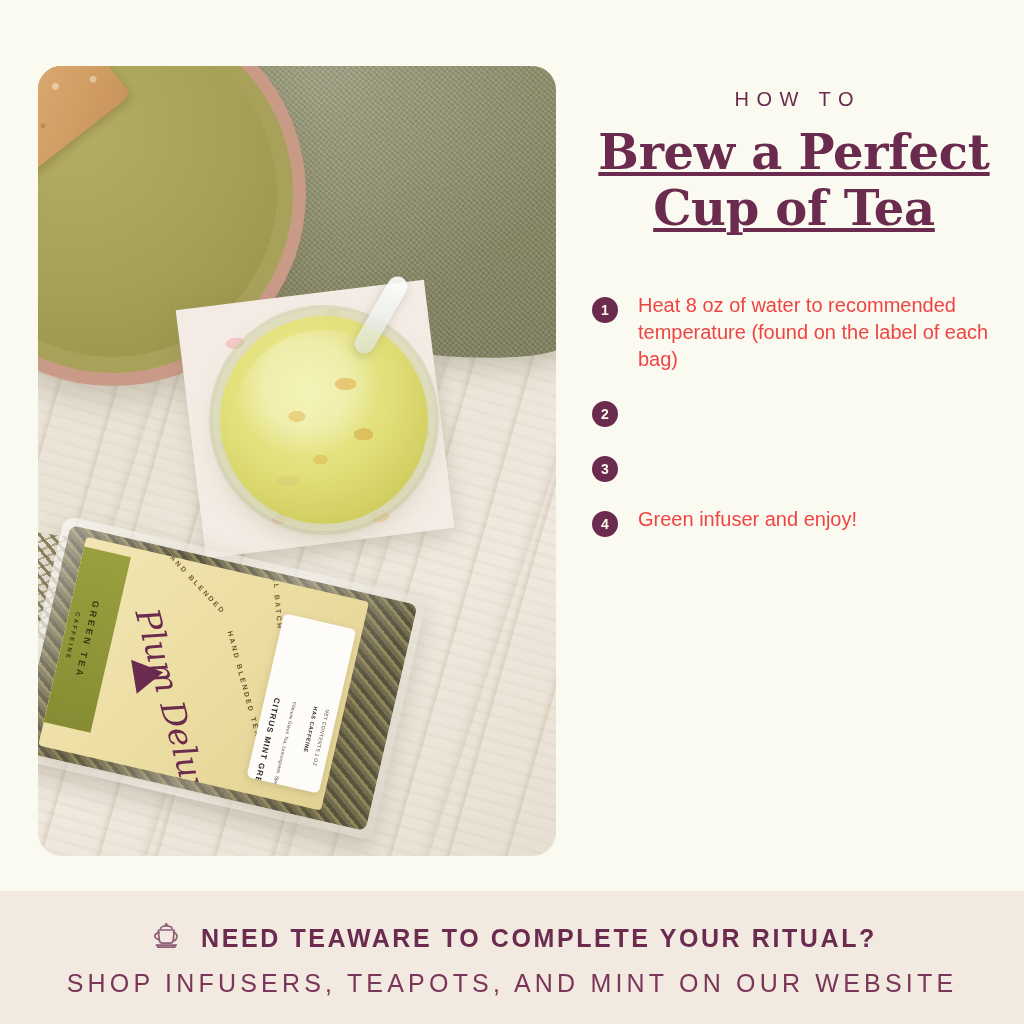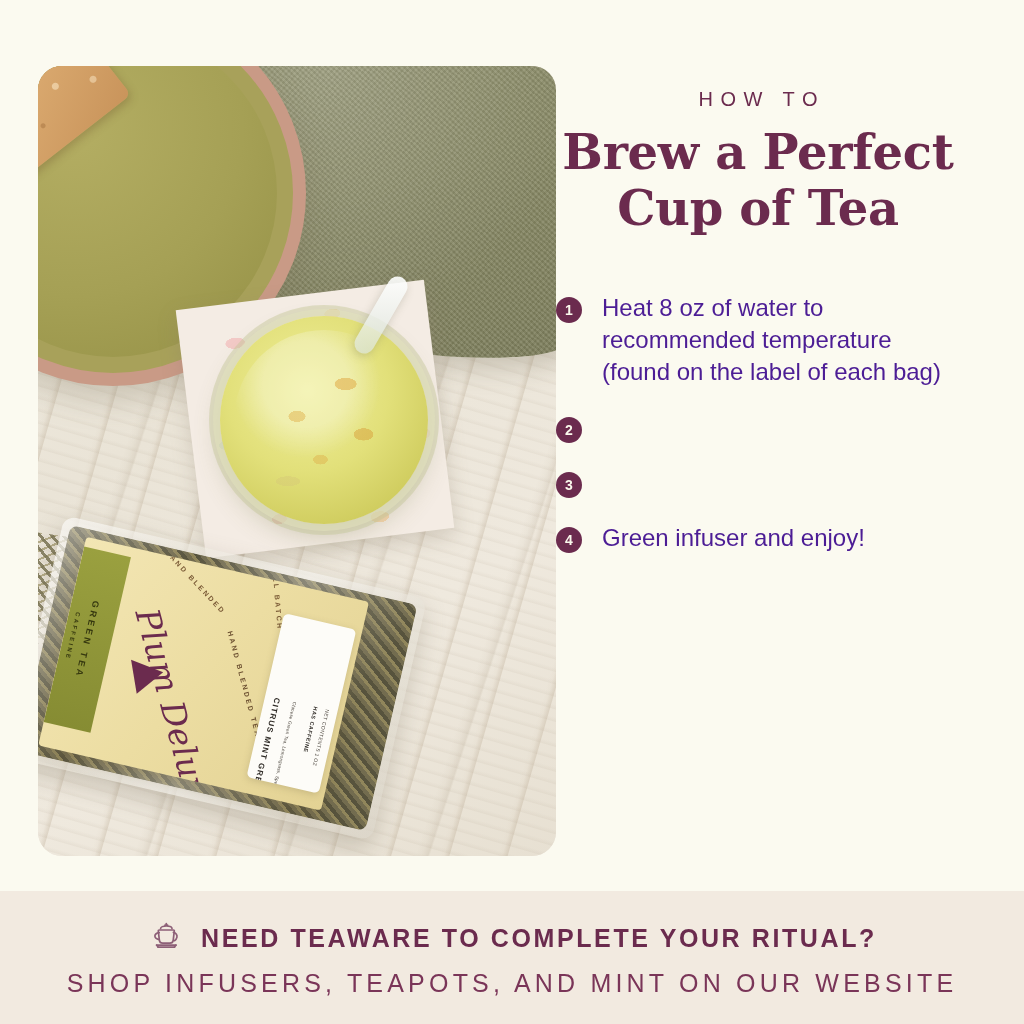--- a/index.html
+++ b/index.html
@@ -326,41 +326,42 @@
     background:
       repeating-linear-gradient(42deg, rgba(110,104,70,.85) 0 3px, rgba(60,58,40,0) 3px 9px),
       repeating-linear-gradient(-30deg, rgba(150,140,92,.7) 0 2px, rgba(0,0,0,0) 2px 8px);
     transform: rotate(8deg);
     opacity:.9;
   }
 
   
   .content {
     position: absolute;
-    left: 556px; top: 66px;
+    left: 592px; top: 66px;
     width: 404px;
   }
   .kicker {
     text-align: center;
     font-size: 20px;
     letter-spacing: 7.5px;
     color: #6b2b4e;
     margin: 22px 0 0 0;
     text-indent: 7.5px;
     font-weight: 400;
   }
   .headline {
     text-align: center;
     font-family: "DejaVu Serif", serif;
     font-weight: 700;
     font-size: 48px;
     line-height: 1.16;
     color: #6b2b4e;
     margin: 14px 0 0 0;
     letter-spacing: -0.3px;
+    text-decoration: underline;
   }
 
   .steps {
     margin: 56px 0 0 0;
     padding: 0;
     list-style: none;
   }
   .step {
     display: flex;
     align-items: flex-start;
@@ -374,23 +375,23 @@
     background: #6b2b4e;
     color: #faf8ec;
     font-size: 14px;
     font-weight: 700;
     display: flex;
     align-items: center;
     justify-content: center;
     margin-top: 5px;
   }
   .step-text {
-    font-size: 24px;
+    font-size: 20px;
     line-height: 1.33;
-    color: #4c1d95;
+    color: #ef4444;
     font-weight: 400;
   }
 
   
   .footer {
     position: absolute;
     left: 0; right: 0; bottom: 0;
     height: 133px;
     background: #f2eae0;
     display: flex;

